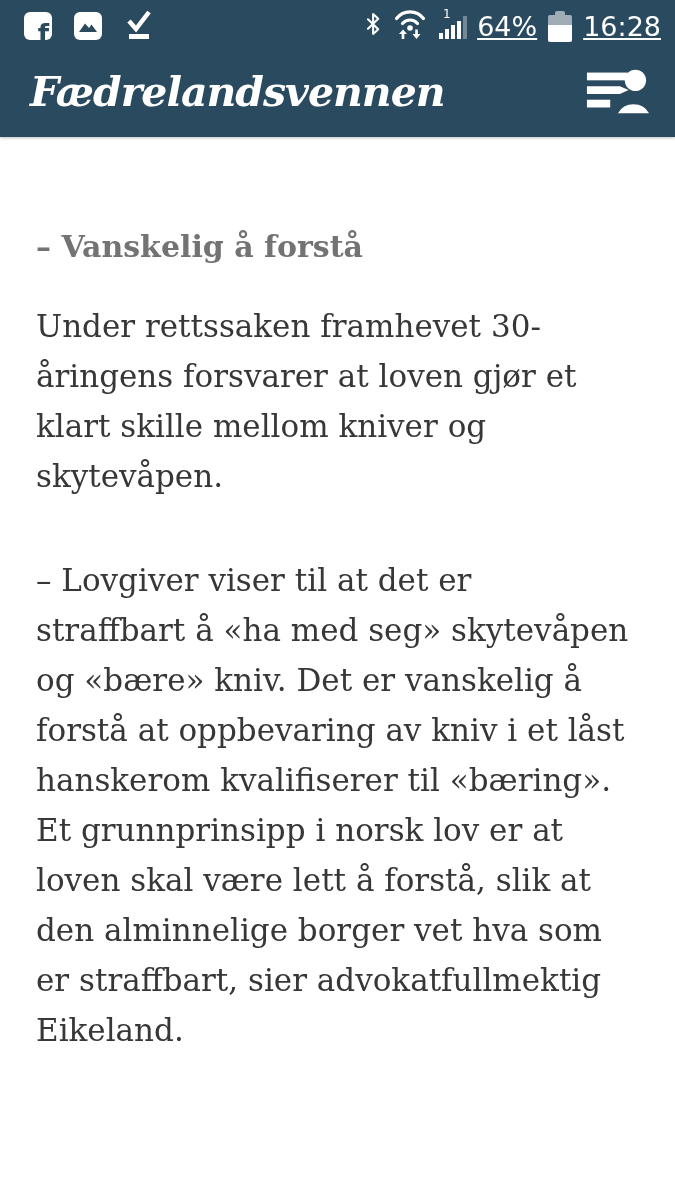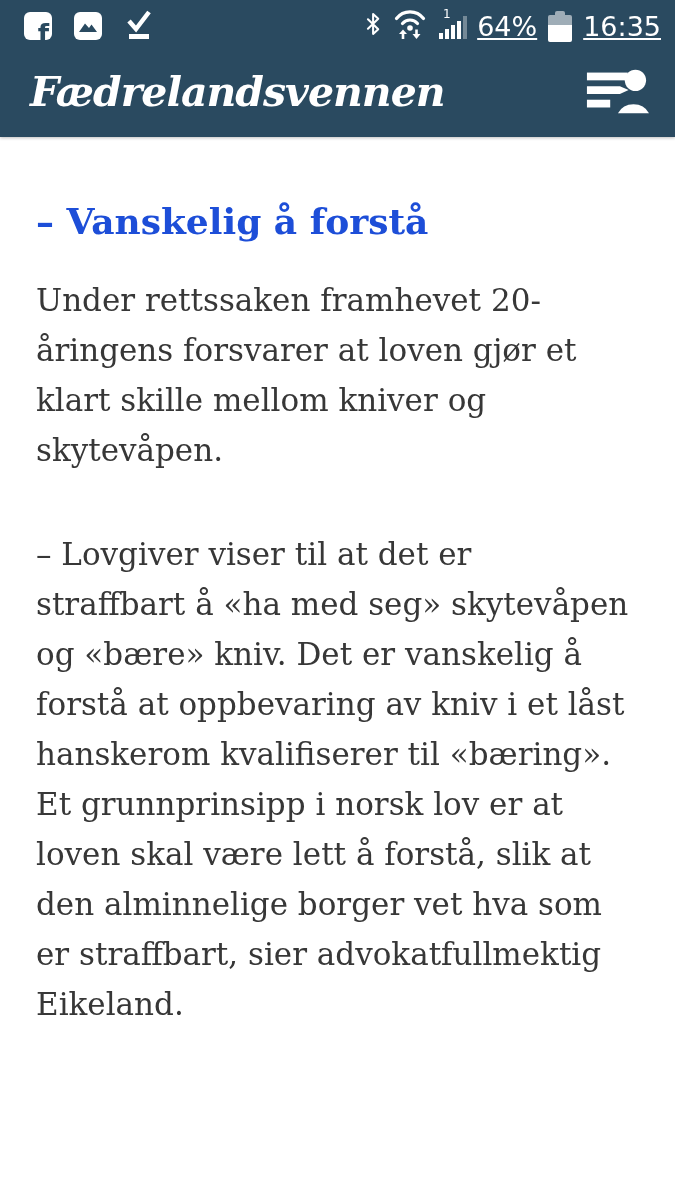--- a/index.html
+++ b/index.html
@@ -89,25 +89,25 @@
     color: #373737;
     font-size: 31px;
     line-height: 50px;
   }
   article p {
     white-space: pre-line;
     margin: 0 0 54px 0;
   }
   article h2 {
     white-space: pre-line;
-    font-size: 36px;
+    font-size: 30px;
     line-height: 48px;
     font-weight: bold;
-    color: #1d4ed8;
-    margin: 44px 0 30px 0;
+    color: #737373;
+    margin: 70px 0 30px 0;
   }
 </style>
 </head>
 <body>
 
 <div class="topbar">
 
   <div class="status-row">
     <div class="left-icons">
       <span class="notif-badge">
@@ -151,21 +151,21 @@
           <rect x="14" y="17" width="4" height="14" fill="#fff"></rect>
           <rect x="20" y="13" width="4" height="18" fill="#fff"></rect>
           <rect x="26" y="8" width="4" height="23" fill="#fff" opacity="0.35"></rect>
         </svg>
       </span>
       <span class="statustext">64%</span>
       <span class="battery">
         <span class="nub" style="display:block"></span>
         <span class="cell" style="display:block"></span>
       </span>
-      <span class="statustext">16:35</span>
+      <span class="statustext">16:28</span>
     </div>
   </div>
 
   <div class="header-row">
     <div class="logo">Fædrelandsvennen</div>
     <button class="menu-btn" aria-label="menu">
       <span>
         <svg width="64" height="46" viewBox="0 0 66 46">
           <rect x="2" y="4" width="42" height="8" fill="#fff"></rect>
           <polygon points="2,18 36,18 45,22 36,26 2,26" fill="#fff"></polygon>
@@ -174,21 +174,21 @@
           <path d="M34 46 A 18 17 0 0 1 66 46 Z" fill="#fff"></path>
         </svg>
       </span>
     </button>
   </div>
 
 </div>
 
 <article>
   <h2>– Vanskelig å forstå</h2>
-  <p>Under rettssaken framhevet 20-
+  <p>Under rettssaken framhevet 30-
 åringens forsvarer at loven gjør et
 klart skille mellom kniver og
 skytevåpen.</p>
   <p>– Lovgiver viser til at det er
 straffbart å «ha med seg» skytevåpen
 og «bære» kniv. Det er vanskelig å
 forstå at oppbevaring av kniv i et låst
 hanskerom kvalifiserer til «bæring».
 Et grunnprinsipp i norsk lov er at
 loven skal være lett å forstå, slik at

